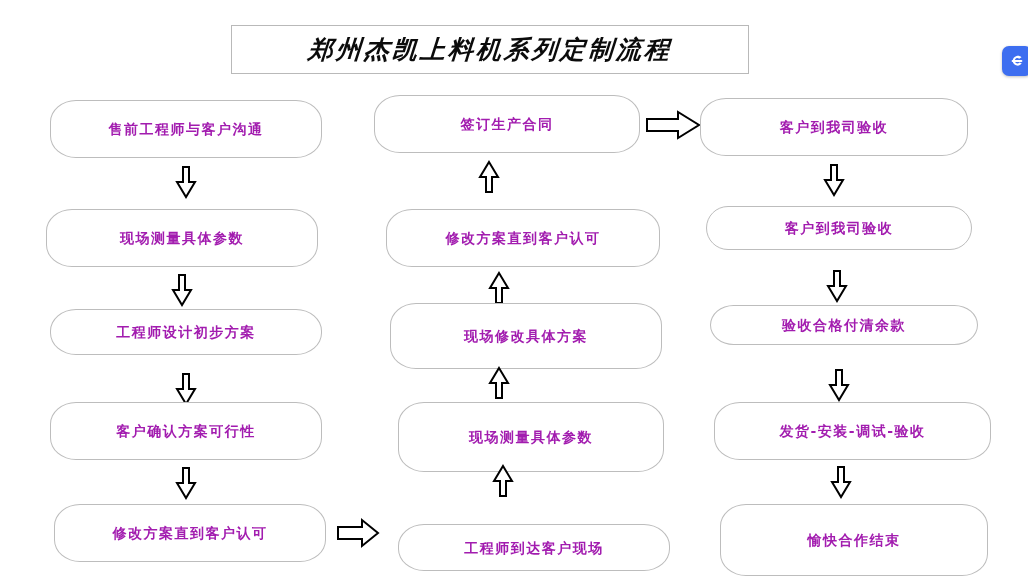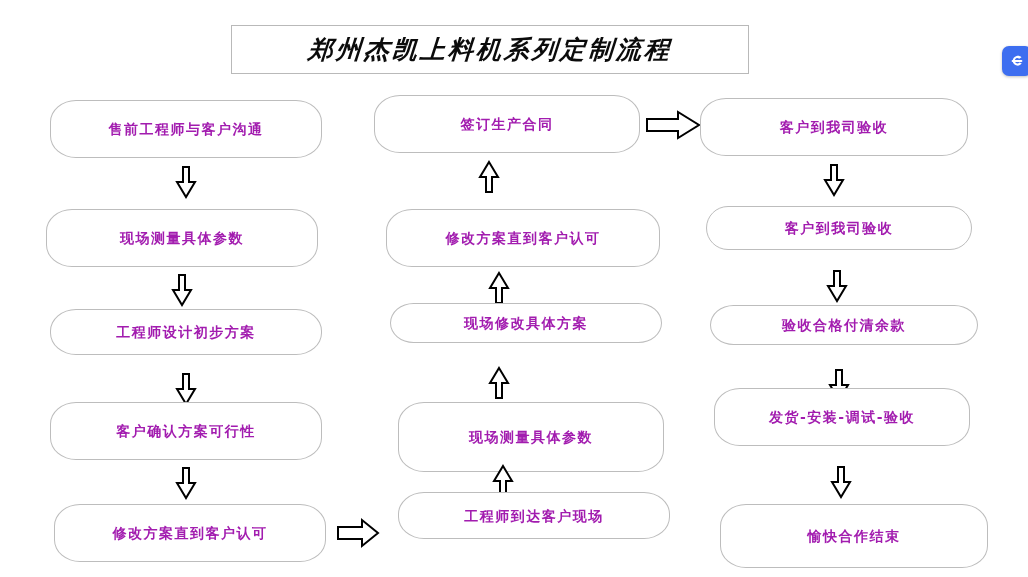--- a/index.html
+++ b/index.html
@@ -171,41 +171,41 @@
   <div class="node" style="left:386px; top:209px; width:274px; height:58px;">
     <span class="node-label">修改方案直到客户认可</span>
   </div>
 
   <div class="arrow" style="left:489px; top:272px;">
     <svg width="20" height="32" viewBox="0 0 20 32">
       <polygon points="10,1 19,16 13,16 13,31 7,31 7,16 1,16"></polygon>
     </svg>
   </div>
 
-  <div class="node" style="left:390px; top:303px; width:272px; height:40px;">
+  <div class="node" style="left:390px; top:303px; width:272px; height:66px;">
     <span class="node-label">现场修改具体方案</span>
   </div>
 
   <div class="arrow" style="left:489px; top:367px;">
     <svg width="20" height="32" viewBox="0 0 20 32">
       <polygon points="10,1 19,16 13,16 13,31 7,31 7,16 1,16"></polygon>
     </svg>
   </div>
 
   <div class="node" style="left:398px; top:402px; width:266px; height:70px;">
     <span class="node-label">现场测量具体参数</span>
   </div>
 
   <div class="arrow" style="left:493px; top:465px;">
     <svg width="20" height="32" viewBox="0 0 20 32">
       <polygon points="10,1 19,16 13,16 13,31 7,31 7,16 1,16"></polygon>
     </svg>
   </div>
 
-  <div class="node" style="left:398px; top:492px; width:272px; height:47px;justify-content:center;">
+  <div class="node" style="left:398px; top:524px; width:272px; height:47px;justify-content:center;">
     <span class="node-label">工程师到达客户现场</span>
   </div>
 
   <div class="arrow" style="left:646px; top:110px;">
     <svg width="54" height="30" viewBox="0 0 54 30">
       <polygon points="1,9 32,9 32,2 53,15 32,28 32,21 1,21"></polygon>
     </svg>
   </div>
 
   <div class="node" style="left:700px; top:98px; width:268px; height:58px;">
@@ -231,31 +231,31 @@
   <div class="node" style="left:710px; top:305px; width:268px; height:40px;">
     <span class="node-label">验收合格付清余款</span>
   </div>
 
   <div class="arrow" style="left:829px; top:369px;">
     <svg width="20" height="32" viewBox="0 0 20 32">
       <polygon points="7,1 13,1 13,16 19,16 10,31 1,16 7,16"></polygon>
     </svg>
   </div>
 
-  <div class="node" style="left:714px; top:388px; width:256px; height:58px;">
+  <div class="node" style="left:714px; top:402px; width:277px; height:58px;">
     <span class="node-label">发货-安装-调试-验收</span>
   </div>
 
   <div class="arrow" style="left:831px; top:466px;">
     <svg width="20" height="32" viewBox="0 0 20 32">
       <polygon points="7,1 13,1 13,16 19,16 10,31 1,16 7,16"></polygon>
     </svg>
   </div>
 
-  <div class="node" style="left:720px; top:504px; width:268px; height:64px;">
+  <div class="node" style="left:720px; top:504px; width:268px; height:72px;">
     <span class="node-label">愉快合作结束</span>
   </div>
 
   <div class="badge">
     <svg width="20" height="20" viewBox="0 0 20 20">
       <path d="M14.5 6.2 C13.2 4.9 11.4 4.4 9.6 4.9 C7.2 5.5 5.6 7.6 5.7 10 C5.8 12.4 7.6 14.3 10 14.6 C11.9 14.8 13.7 13.9 14.7 12.3 L12.4 11.6 C11.8 12.3 10.9 12.6 10 12.4 C8.7 12.1 7.8 11 7.8 9.8 C7.8 8.5 8.7 7.4 10 7.1 C10.8 7 11.6 7.2 12.2 7.7 Z" fill="#ffffff"></path>
       <rect x="4.6" y="9" width="10.8" height="2" rx="1" fill="#ffffff"></rect>
     </svg>
   </div>
 

